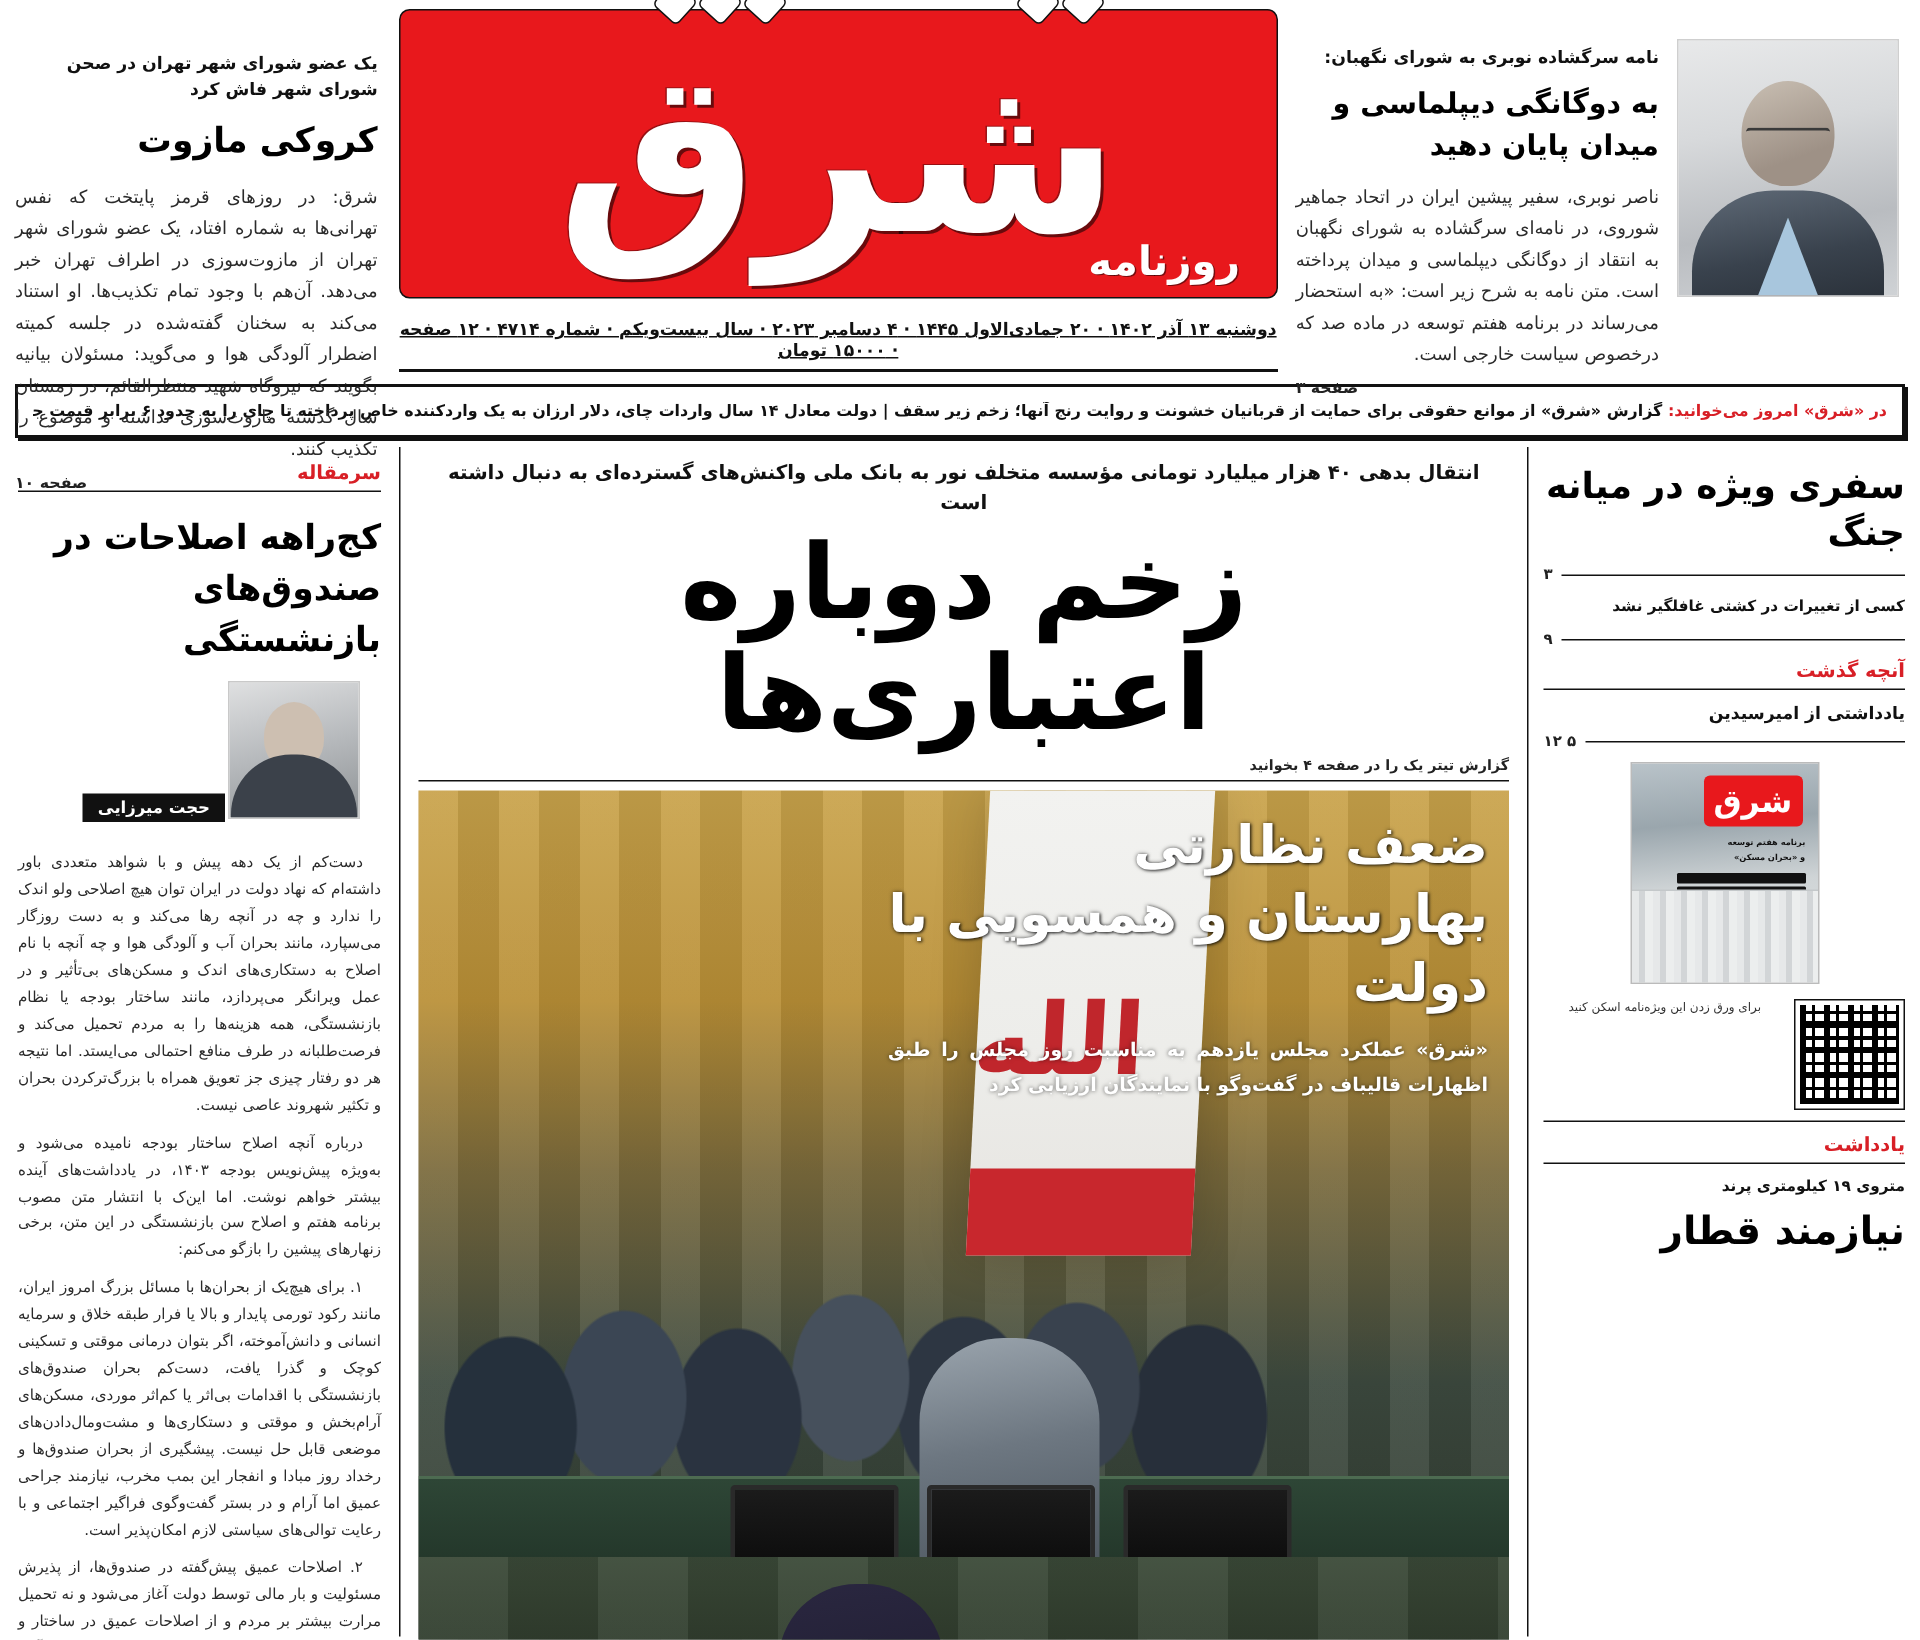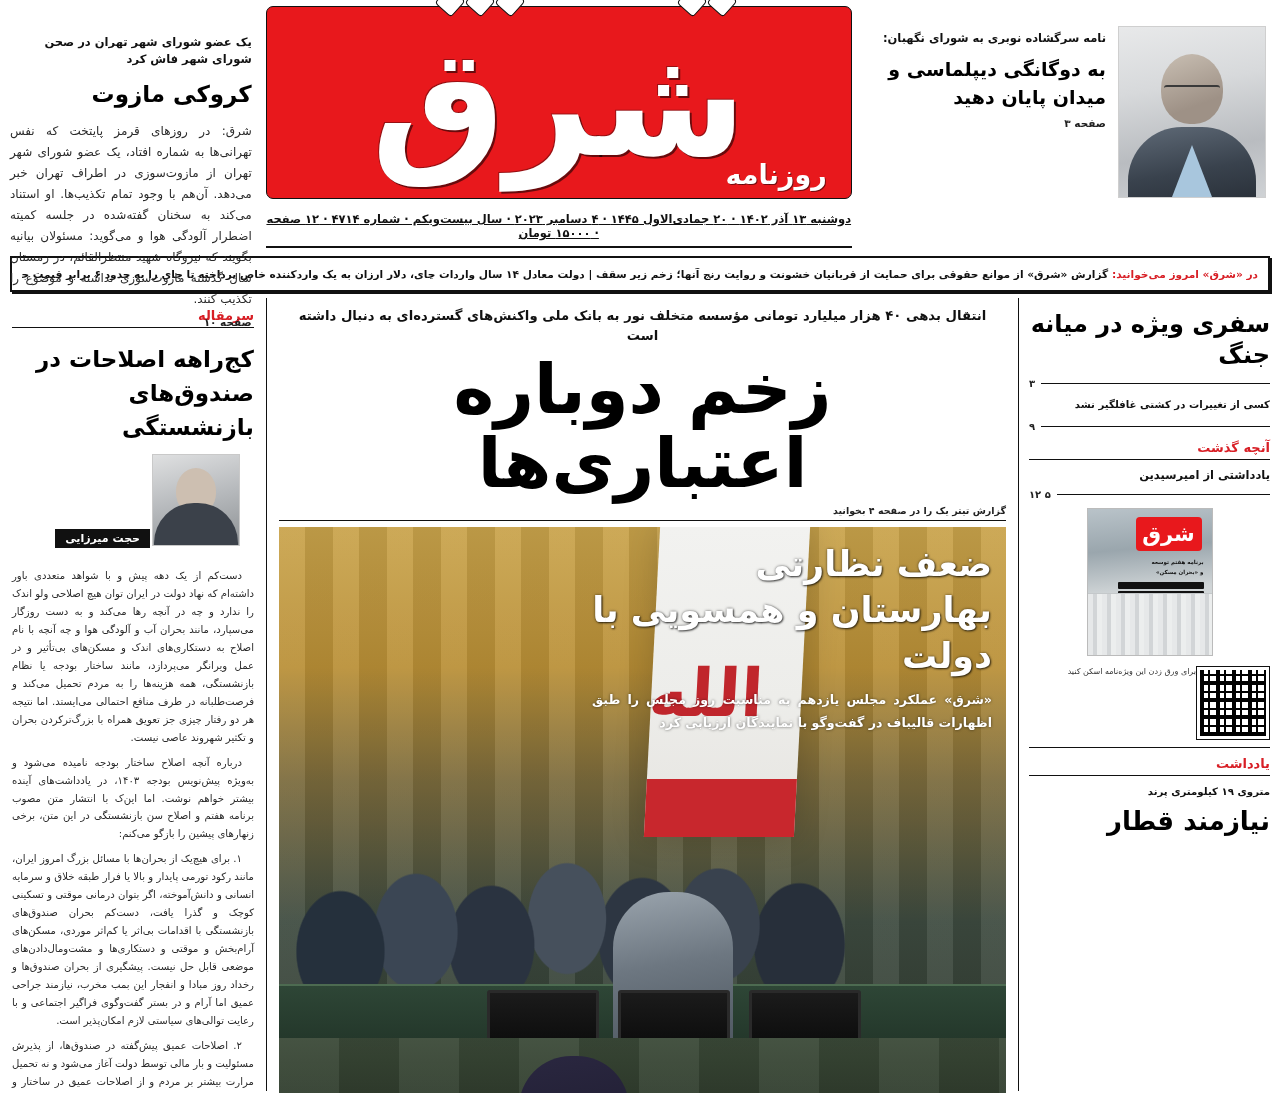--- a/index.html
+++ b/index.html
@@ -53,21 +53,21 @@
   }
   .hl-md {
     font-size: 19px; font-weight: 700; color: #000;
     line-height: 1.45; margin-top: 9px; letter-spacing: -0.3px;
   }
   .body-sm {
     font-size: 12px; color: #2b2b2b; line-height: 1.75;
     text-align: justify; margin-top: 10px; direction: rtl;
   }
   .pagenum { font-size: 10.5px; color: #222; margin-top: 6px; font-weight: 600; }
-  .pagenum.left-al { text-align: right; }
+  .pagenum.left-al { text-align: left; }
 
   
   .logo-block { flex: 1; position: relative; padding-top: 6px; }
   .logo-box {
     position: relative; width: 586px; height: 193px; margin: 0 auto;
     background: #e8181c; border: 1.5px solid #111; border-radius: 7px;
   }
   .logo-box .nub {
     position: absolute; top: -16px; width: 22px; height: 22px;
     background: #fff; border: 1.5px solid #111; border-radius: 4px;
@@ -152,21 +152,21 @@
   .mag-thumb .blackbar {
     position: absolute; right: 8px; background: #111; height: 7px; border-radius: 1px;
   }
   .mag-thumb .city {
     position: absolute; left: 0; right: 0; bottom: 0; height: 62px;
     background: repeating-linear-gradient(90deg,#e6e8e9 0 5px,#d2d5d7 5px 9px,#eceeee 9px 14px);
     border-top: 1px solid #c4c8ca;
   }
 
   
-  .qr-row { display: flex; gap: 0; align-items: flex-start; margin-top: 10px; }
+  .qr-row { display: flex; gap: 22px; align-items: flex-start; margin-top: 10px; }
   .qr {
     flex: 0 0 74px; width: 74px; height: 74px; padding: 3px;
     border: 1px solid #111; background: #fff;
   }
   .qr-inner {
     width: 100%; height: 100%;
     background-image:
       repeating-linear-gradient(90deg,#000 0 4px,#fff 4px 8px,#000 8px 10px,#fff 10px 16px),
       repeating-linear-gradient(0deg,#000 0 4px,transparent 4px 9px,#000 9px 11px,transparent 11px 17px);
     background-blend-mode: multiply;
@@ -312,20 +312,21 @@
     <div class="top-left">
       <div class="photo-wrap">
         <div class="portrait">
           <span class="glasses"></span>
           <span class="shirt"></span>
         </div>
       </div>
       <div class="txt">
         <div class="kicker-sm">نامه سرگشاده نوبری به شورای نگهبان:</div>
         <div class="hl-md">به دوگانگی دیپلماسی و میدان پایان دهید</div>
+        <div class="body-sm">ناصر نوبری، سفیر پیشین ایران در اتحاد جماهیر شوروی، در نامه‌ای سرگشاده به شورای نگهبان به انتقاد از دوگانگی دیپلماسی و میدان پرداخته است. متن نامه به شرح زیر است: «به استحضار می‌رساند در برنامه هفتم توسعه در ماده صد که درخصوص سیاست خارجی است.</div>
         <div class="pagenum left-al">صفحه ۳</div>
       </div>
     </div>
 
     <div class="logo-block">
       <div class="logo-box">
         <span class="nub" style="right:118px;"></span>
         <span class="nub" style="right:148px;"></span>
         <span class="nub" style="right:330px;"></span>
         <span class="nub" style="right:360px;"></span>

